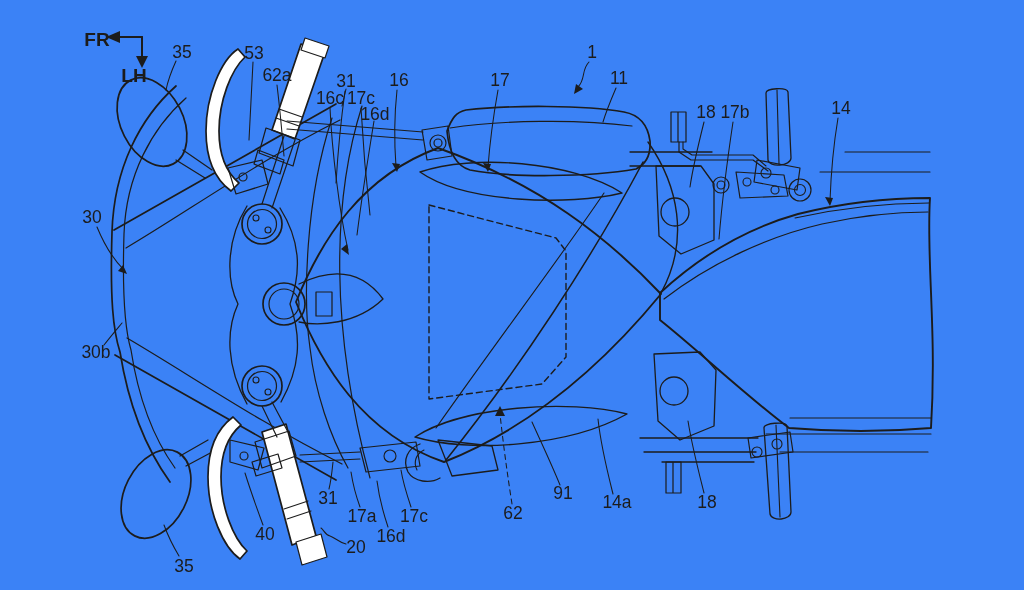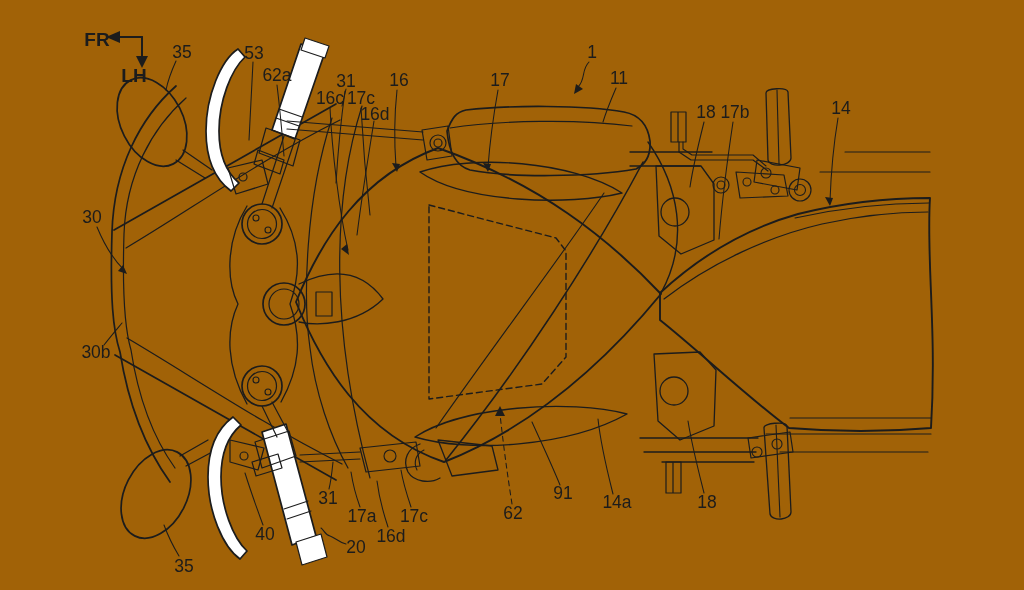--- a/index.html
+++ b/index.html
@@ -1,16 +1,16 @@
 <!DOCTYPE html>
 <html><head>
 <meta charset="utf-8">
 <style>
   html,body{margin:0;padding:0;background:#ffffff;}
-  .stage{position:relative;width:1024px;height:590px;background:#a16207;overflow:hidden;
+  .stage{position:relative;width:1024px;height:590px;background:#3b82f6;overflow:hidden;
          font-family:"Liberation Sans",sans-serif;}
   svg{position:absolute;left:0;top:0;}
   .lbl{font-family:"Liberation Sans",sans-serif;font-size:17.5px;fill:#1c1c1c;}
   .dir{font-family:"Liberation Sans",sans-serif;font-size:19px;font-weight:600;fill:#1c1c1c;}
 </style>
 </head>
 <body>
 
 <div class="stage">
 <svg width="1024" height="590" viewBox="0 0 1024 590">

